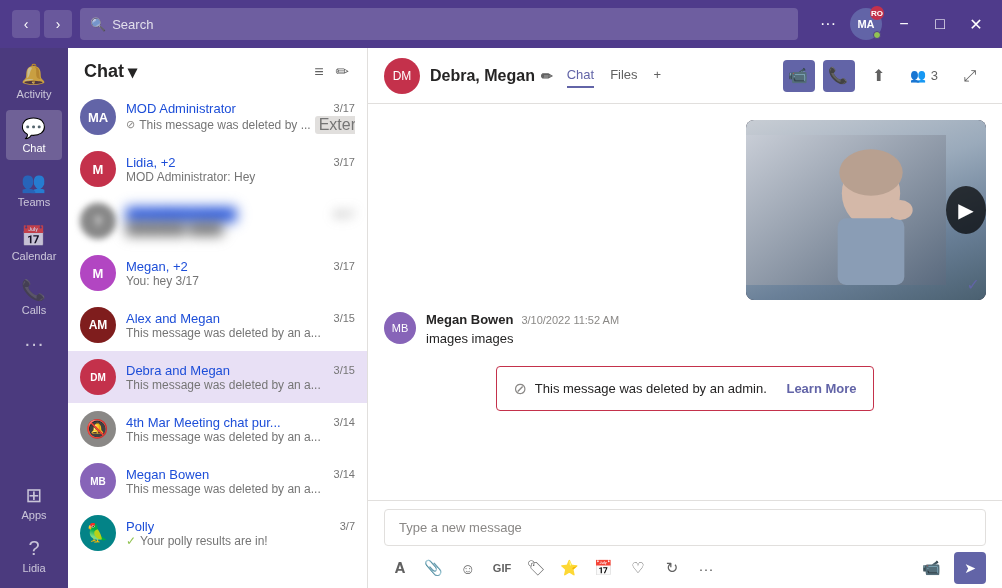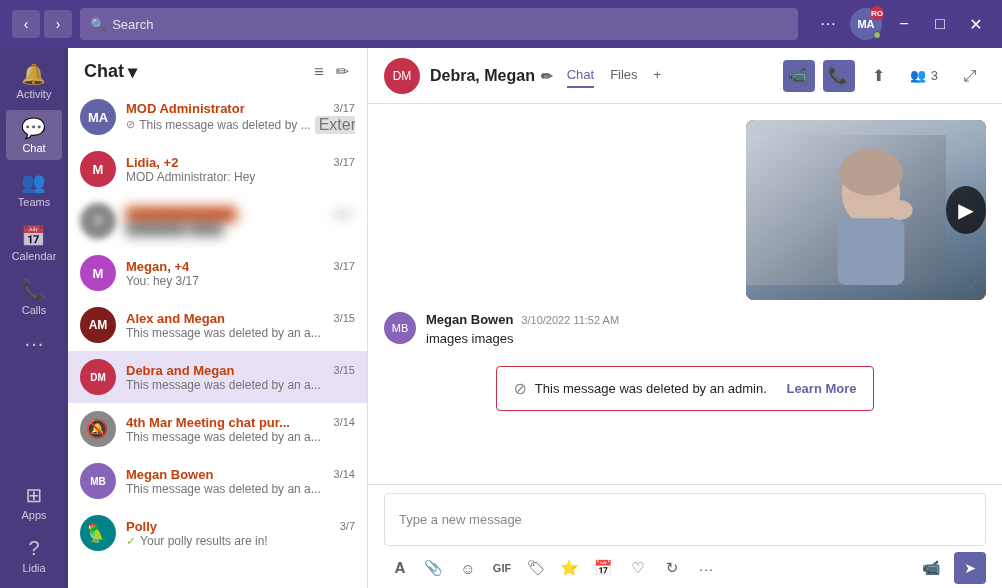--- a/index.html
+++ b/index.html
@@ -188,22 +188,22 @@
       position: relative;
     }
     .chat-info { flex: 1; min-width: 0; }
     .chat-name-row {
       display: flex;
       justify-content: space-between;
       align-items: center;
     }
     .chat-name {
       font-size: 13px;
-      font-weight: 700;
-      color: #c2410c;
+      font-weight: 400;
+      color: #1d4ed8;
       white-space: nowrap;
       overflow: hidden;
       text-overflow: ellipsis;
     }
     .chat-date {
       font-size: 11px;
       color: #757575;
       flex-shrink: 0;
       margin-left: 4px;
     }
@@ -395,21 +395,21 @@
     }
 
     
     .message-input-area {
       border-top: 1px solid #e1dfdd;
       padding: 8px 16px 4px;
     }
     .message-input-box {
       border: 1px solid #e1dfdd;
       border-radius: 4px;
-      padding: 18px 14px;
+      padding: 10px 14px;
       font-size: 13px;
       color: #8a8886;
       margin-bottom: 6px;
       cursor: text;
     }
     .toolbar-row {
       display: flex;
       align-items: center;
       gap: 2px;
     }
@@ -562,21 +562,21 @@
             <span class="chat-date" style="filter:blur(3px)">3/17</span>
           </div>
           <div class="chat-preview" style="filter:blur(4px)">███████ ████</div>
         </div>
       </div>
 
       <div class="chat-item">
         <div class="chat-avatar" style="background:#b246c2">M</div>
         <div class="chat-info">
           <div class="chat-name-row">
-            <span class="chat-name">Megan, +4</span>
+            <span class="chat-name">Megan, +2</span>
             <span class="chat-date">3/17</span>
           </div>
           <div class="chat-preview">You: hey 3/17</div>
         </div>
       </div>
 
       <div class="chat-item">
         <div class="chat-avatar" style="background:#7f1d1d;font-size:12px">AM</div>
         <div class="chat-info">
           <div class="chat-name-row">

